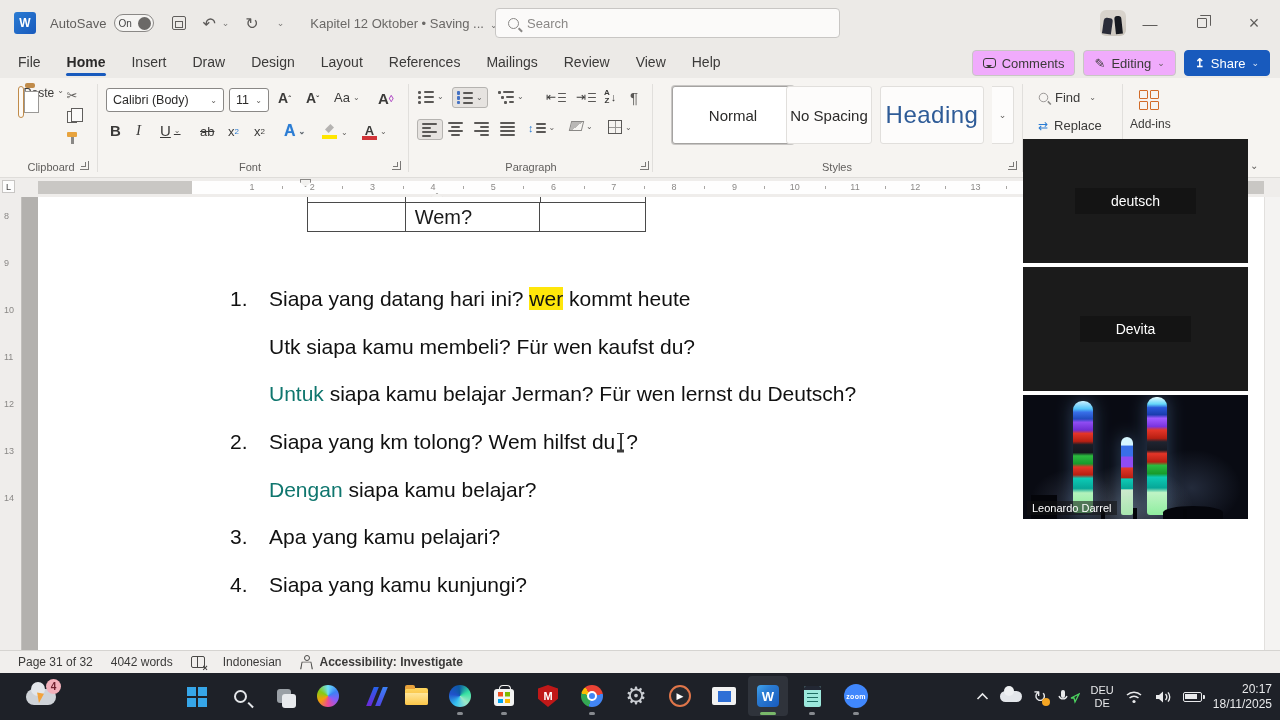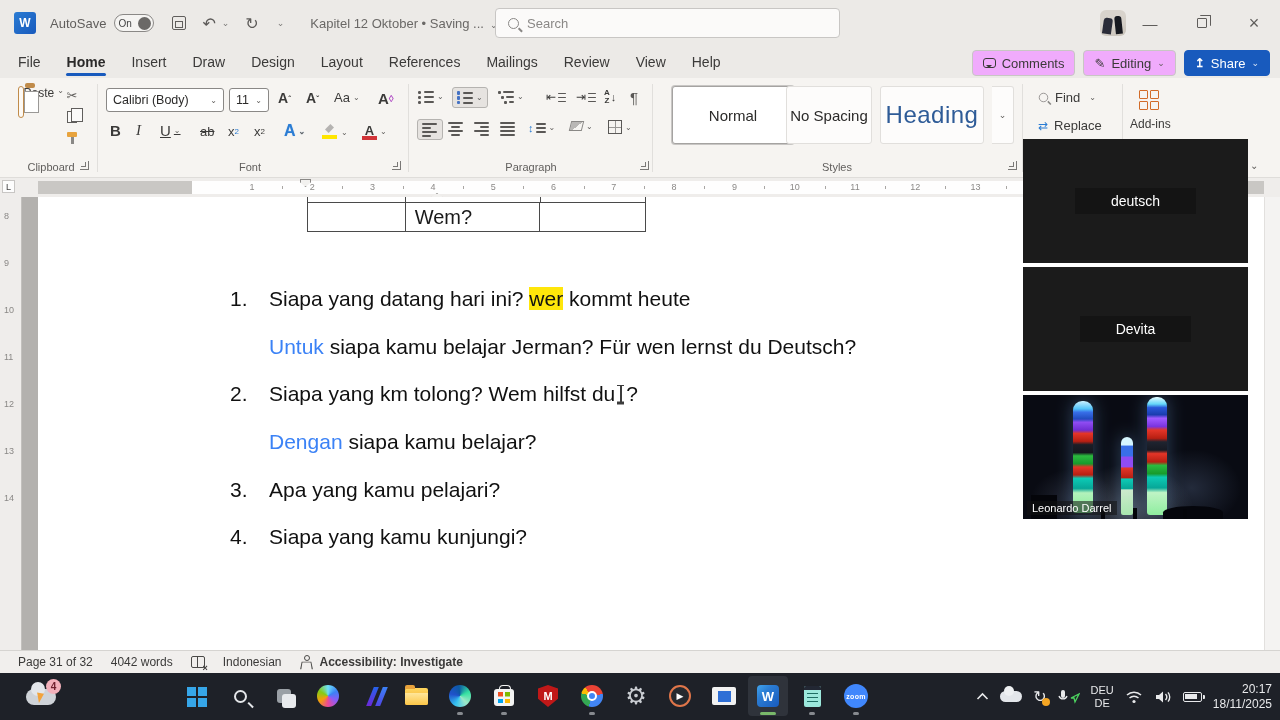--- a/index.html
+++ b/index.html
@@ -117,21 +117,21 @@
   #doc-table { position:absolute; left:269px; top:5px; width:339px; height:30px; display:flex; border:1px solid #4a4a4a; }
   #doc-table .cell { border-right:1px solid #4a4a4a; height:100%; display:flex; align-items:center; font-size:20px; color:#1a1a1a; padding-left:9px; }
   #doc-table .cell:last-child { border-right:none; }
   .stub { position:absolute; top:0; width:1px; height:5px; background:#4a4a4a; }
   
   #doc-lines { position:absolute; left:0; top:88px; width:1000px; }
   .doc-line { position:relative; height:28px; margin-bottom:19.7px; font-size:21px; color:#111; line-height:28px; white-space:nowrap; }
   .doc-num { position:absolute; left:192px; }
   .doc-text { position:absolute; left:231px; }
   .seg-hl { background:#ffe60a; }
-  .seg-red { color:#3b82f6; }
+  .seg-red { color:#0f766e; }
   .ibeam { display:inline-block; width:9px; height:18px; position:relative; margin:0 1px; vertical-align:-2px; }
   .ibeam::before { content:""; position:absolute; left:4px; top:0; width:1.5px; height:18px; background:#3c3c3c; }
   .ibeam::after { content:""; position:absolute; left:1px; top:0; width:7px; height:2px; border-top:1.5px solid #3c3c3c; border-bottom:0; box-shadow:0 16.5px 0 #3c3c3c; background:transparent; }
 
   
   .vtile { position:absolute; left:1023px; width:225px; background:#1b1b1b; z-index:60; display:flex; align-items:center; justify-content:center; }
   .vtile .nameband { background:#141414; padding:4px 36px; }
   .vtile .pname { color:#fff; font-size:14px; font-weight:normal; white-space:nowrap; }
   #vtile-photo { position:absolute; left:1023px; top:395px; width:225px; height:124px; z-index:60; background:#090b13; overflow:hidden; }
   #vtile-photo .haze { position:absolute; inset:0; background:
@@ -534,20 +534,23 @@
           <span>Wem?</span>
         </div>
       <div class="cell" style="width:105px;"></div>
     </div>
     <div id="doc-lines">
         <div class="doc-line">
           <span class="doc-num">1.</span>
           <span class="doc-text"><span>Siapa yang datang hari ini? </span><span class="seg-hl">wer</span><span> kommt heute</span></span>
         </div>
         <div class="doc-line">
+          <span class="doc-text"><span>Utk siapa kamu membeli? Für wen kaufst du?</span></span>
+        </div>
+        <div class="doc-line">
           <span class="doc-text"><span class="seg-red">Untuk</span><span> siapa kamu belajar Jerman? Für wen lernst du Deutsch?</span></span>
         </div>
         <div class="doc-line">
           <span class="doc-num">2.</span>
           <span class="doc-text"><span>Siapa yang km tolong? Wem hilfst du</span><span class="ibeam"></span><span>?</span></span>
         </div>
         <div class="doc-line">
           <span class="doc-text"><span class="seg-red">Dengan</span><span> siapa kamu belajar?</span></span>
         </div>
         <div class="doc-line">

